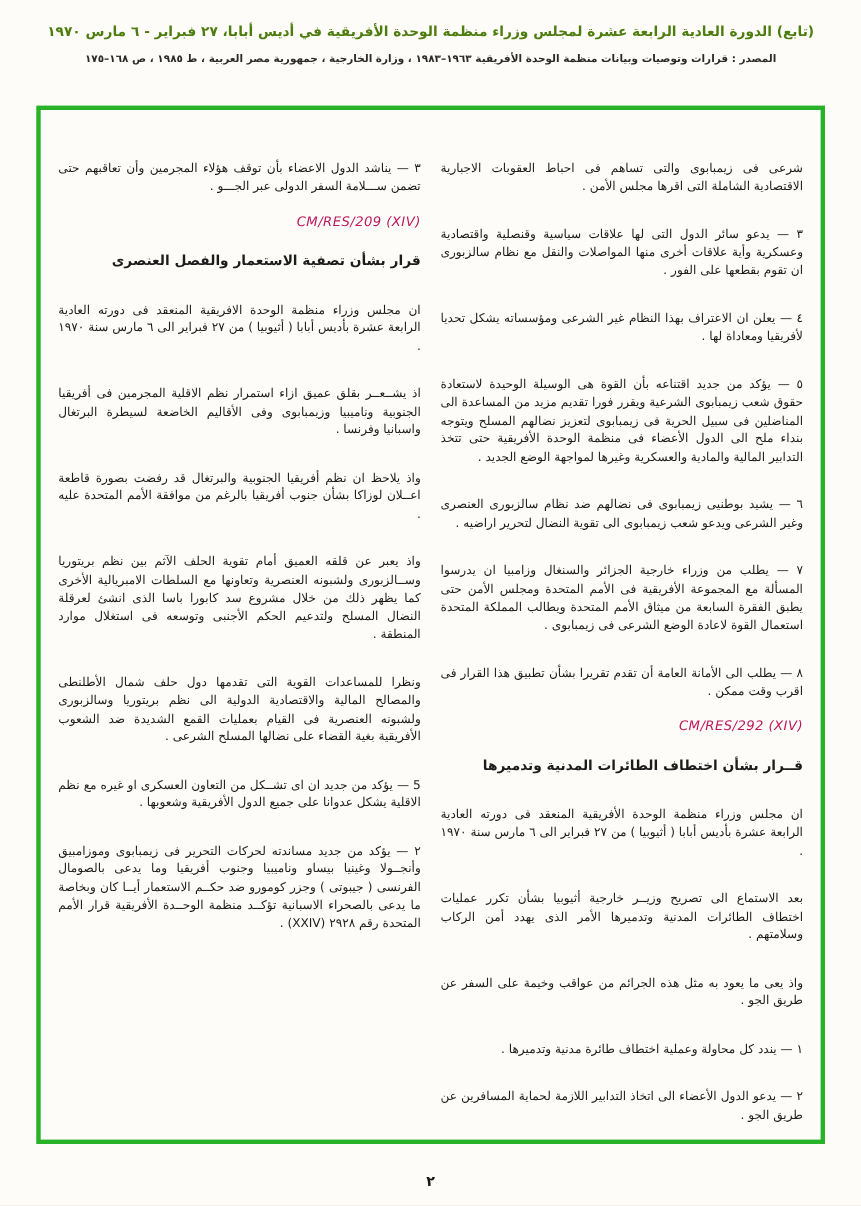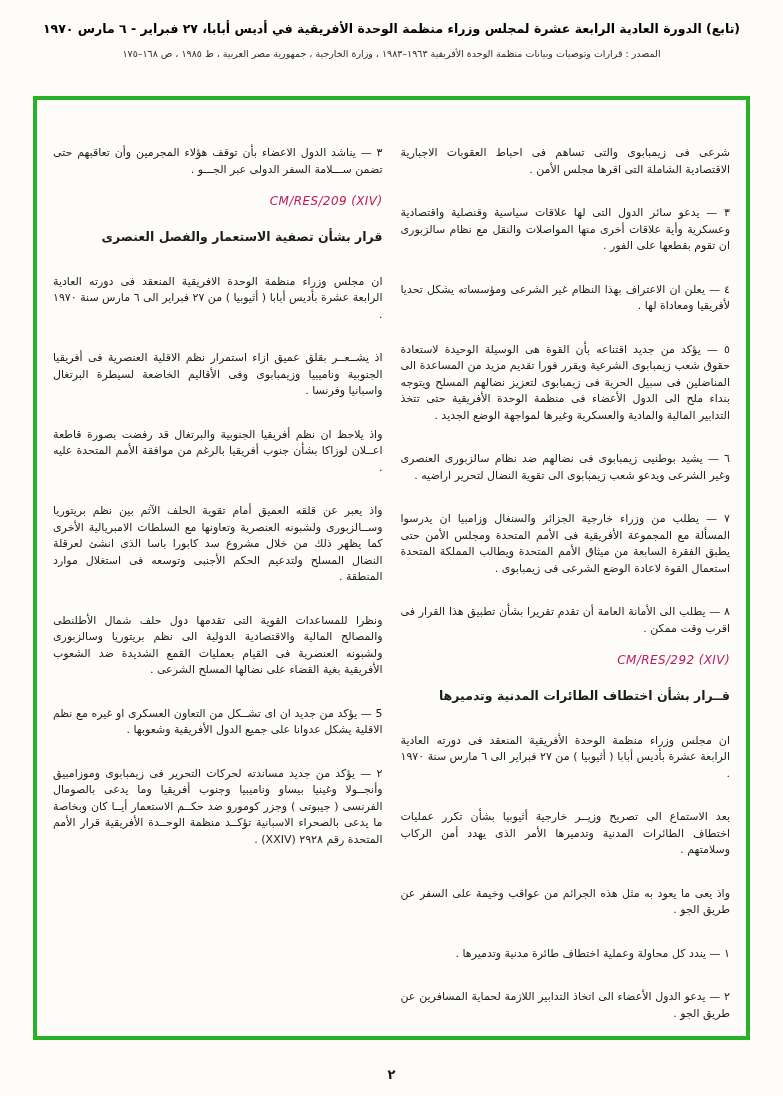--- a/index.html
+++ b/index.html
@@ -9,25 +9,25 @@
     width:783px; height:1096px;
     margin:0 auto;
     background:#fdfcf8;
     font-family:"DejaVu Sans", sans-serif;
     color:#1e1e1e;
     direction:rtl;
     overflow:hidden;
   }
   .header { padding-top:20px; text-align:center; }
   .header-title {
-    font-size:12.5px; font-weight:bold; color:#000000;
+    font-size:12.5px; font-weight:bold; color:#4d7c0f;
     padding:0 30px; line-height:1.5;
   }
   .header-source {
-    font-size:9.5px; font-weight:normal; color:#2a2a2a;
+    font-size:9.5px; font-weight:bold; color:#2a2a2a;
     margin-top:8px; padding:0 32px; line-height:1.5;
   }
   .frame {
     position:absolute;
     left:33px; right:33px; top:96px; bottom:56px;
     border:4px solid #27b227;
     padding:18px 16px 14px 16px;
     display:flex; gap:18px;
     direction:rtl;
     background:#fdfcf8;
@@ -79,21 +79,21 @@
         <div class="block block-p">بعد الاستماع الى تصريح وزيــر خارجية أثيوبيا بشأن تكرر عمليات اختطاف الطائرات المدنية وتدميرها الأمر الذى يهدد أمن الركاب وسلامتهم .</div>
         <div class="block block-p">واذ يعى ما يعود به مثل هذه الجرائم من عواقب وخيمة على السفر عن طريق الجو .</div>
         <div class="block block-p">١ — يندد كل محاولة وعملية اختطاف طائرة مدنية وتدميرها .</div>
         <div class="block block-p">٢ — يدعو الدول الأعضاء الى اتخاذ التدابير اللازمة لحماية المسافرين عن طريق الجو .</div>
       </div>
     <div class="column">
         <div class="block block-p">٣ — يناشد الدول الاعضاء بأن توقف هؤلاء المجرمين وأن تعاقبهم حتى تضمن ســـلامة السفر الدولى عبر الجـــو .</div>
         <div class="block block-ref">CM/RES/209 (XIV)</div>
         <div class="block block-heading">قرار بشأن تصفية الاستعمار والفصل العنصرى</div>
         <div class="block block-p">ان مجلس وزراء منظمة الوحدة الافريقية المنعقد فى دورته العادية الرابعة عشرة بأديس أبابا ( أثيوبيا ) من ٢٧ فبراير الى ٦ مارس سنة ١٩٧٠ .</div>
-        <div class="block block-p">اذ يشــعــر بقلق عميق ازاء استمرار نظم الاقلية العنصرية فى أفريقيا الجنوبية وناميبيا وزيمبابوى وفى الأقاليم الخاضعة لسيطرة البرتغال واسبانيا وفرنسا .</div>
+        <div class="block block-p">اذ يشــعــر بقلق عميق ازاء استمرار نظم الاقلية المجرمين فى أفريقيا الجنوبية وناميبيا وزيمبابوى وفى الأقاليم الخاضعة لسيطرة البرتغال واسبانيا وفرنسا .</div>
         <div class="block block-p">واذ يلاحظ ان نظم أفريقيا الجنوبية والبرتغال قد رفضت بصورة قاطعة اعــلان لوزاكا بشأن جنوب أفريقيا بالرغم من موافقة الأمم المتحدة عليه .</div>
         <div class="block block-p">واذ يعبر عن قلقه العميق أمام تقوية الحلف الآثم بين نظم بريتوريا وســالزبورى ولشبونه العنصرية وتعاونها مع السلطات الامبريالية الأخرى كما يظهر ذلك من خلال مشروع سد كابورا باسا الذى انشئ لعرقلة النضال المسلح ولتدعيم الحكم الأجنبى وتوسعه فى استغلال موارد المنطقة .</div>
         <div class="block block-p">ونظرا للمساعدات القوية التى تقدمها دول حلف شمال الأطلنطى والمصالح المالية والاقتصادية الدولية الى نظم بريتوريا وسالزبورى ولشبونه العنصرية فى القيام بعمليات القمع الشديدة ضد الشعوب الأفريقية بغية القضاء على نضالها المسلح الشرعى .</div>
         <div class="block block-p">5 — يؤكد من جديد ان اى تشــكل من التعاون العسكرى او غيره مع نظم الاقلية يشكل عدوانا على جميع الدول الأفريقية وشعوبها .</div>
         <div class="block block-p">٢ — يؤكد من جديد مساندته لحركات التحرير فى زيمبابوى وموزامبيق وأنجــولا وغينيا بيساو وناميبيا وجنوب أفريقيا وما يدعى بالصومال الفرنسى ( جيبوتى ) وجزر كومورو ضد حكــم الاستعمار أيــا كان وبخاصة ما يدعى بالصحراء الاسبانية تؤكــد منظمة الوحــدة الأفريقية قرار الأمم المتحدة رقم ٢٩٢٨ (XXIV) .</div>
       </div>
   </div>
 
   <div class="page-number">٢</div>
 

